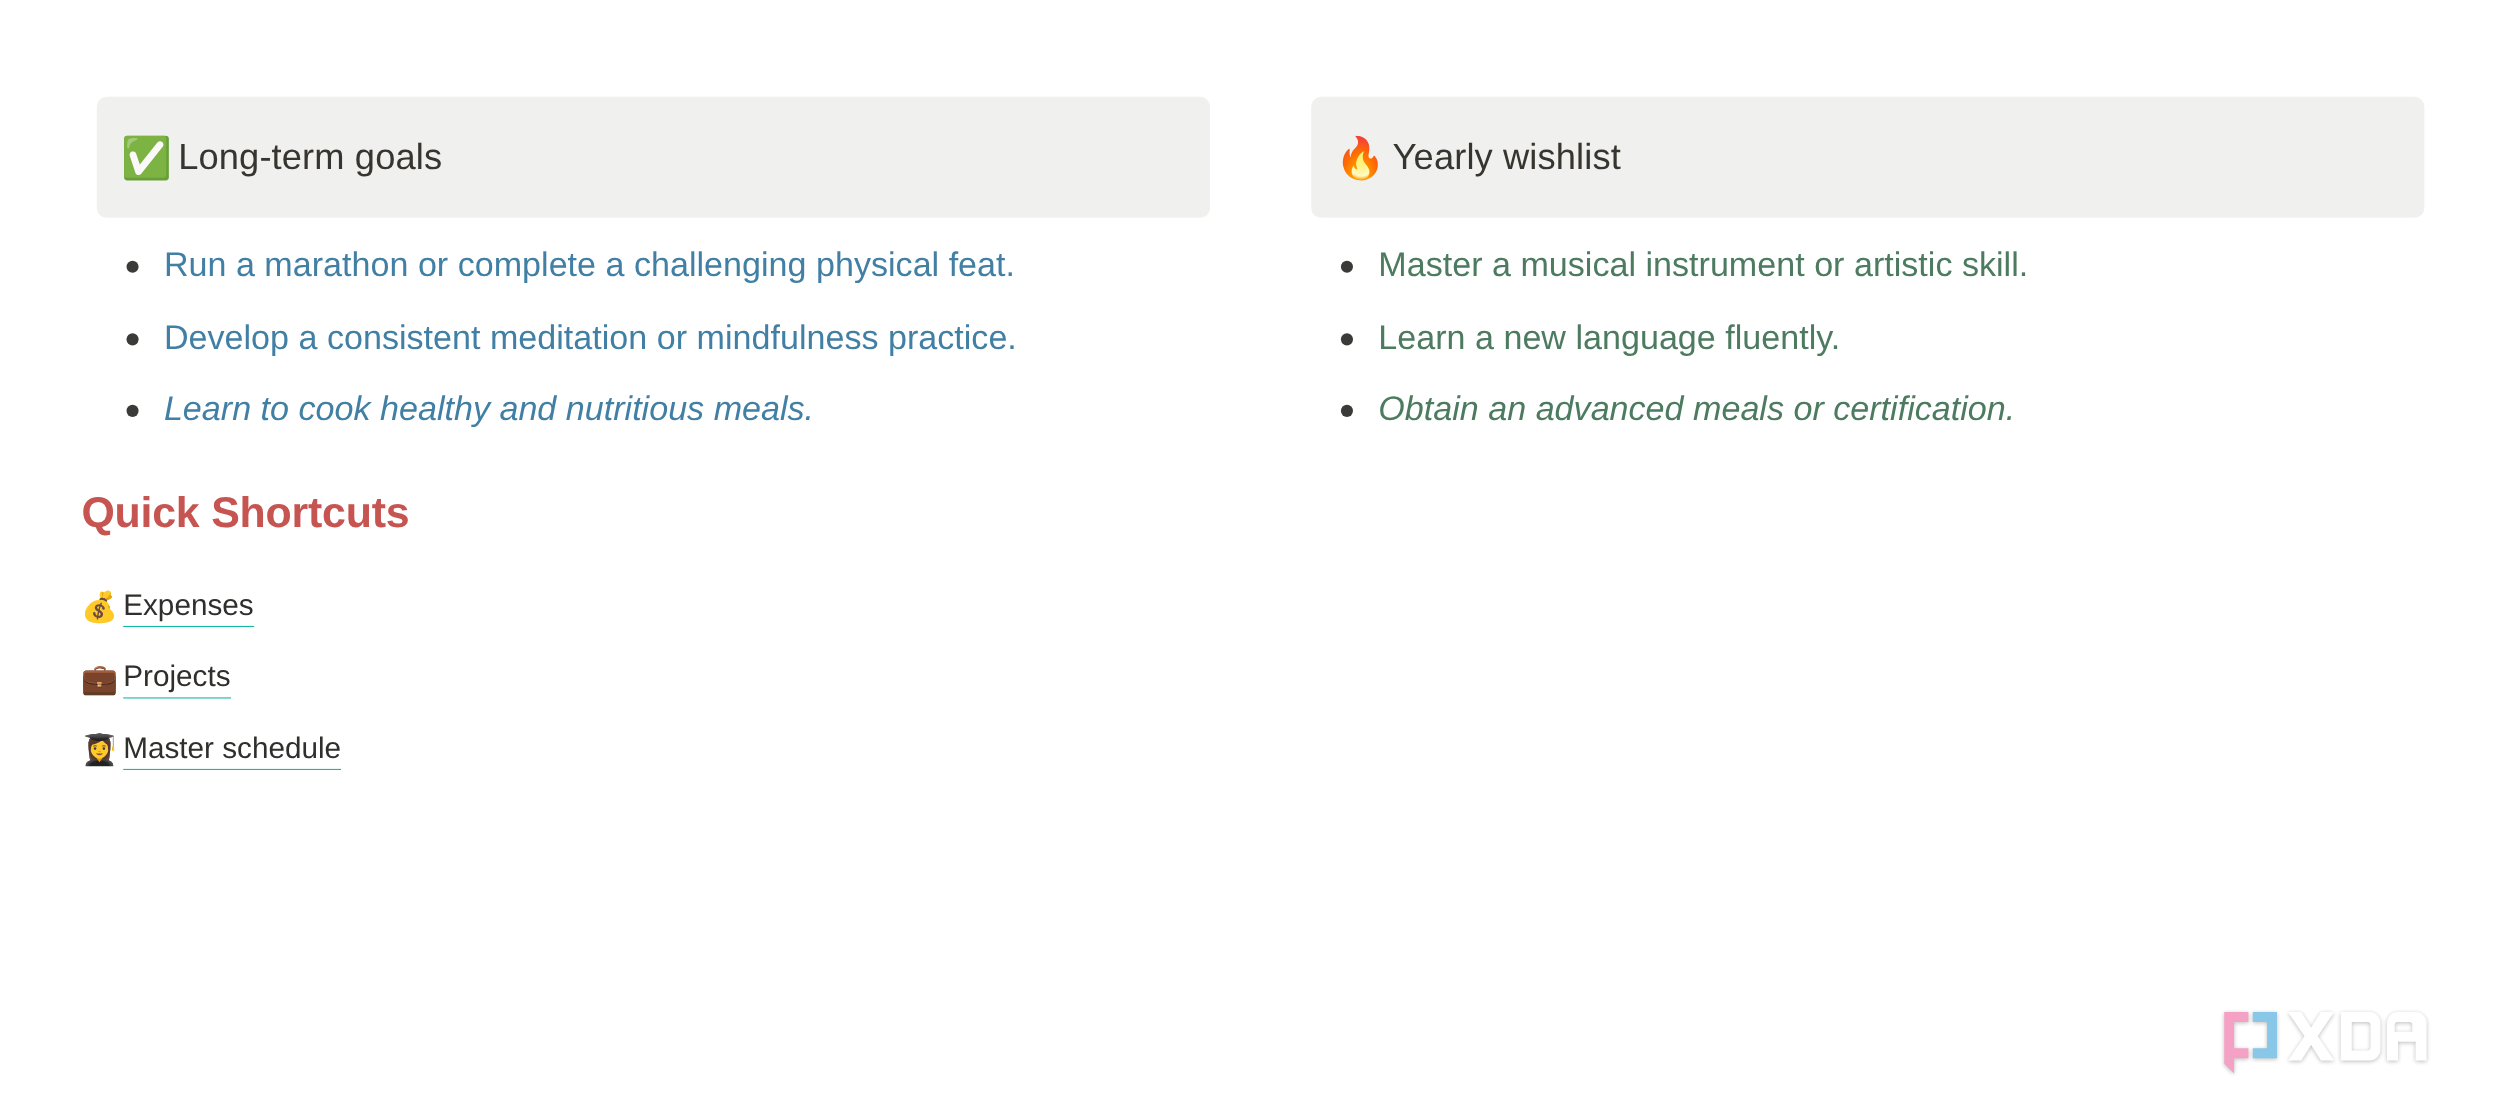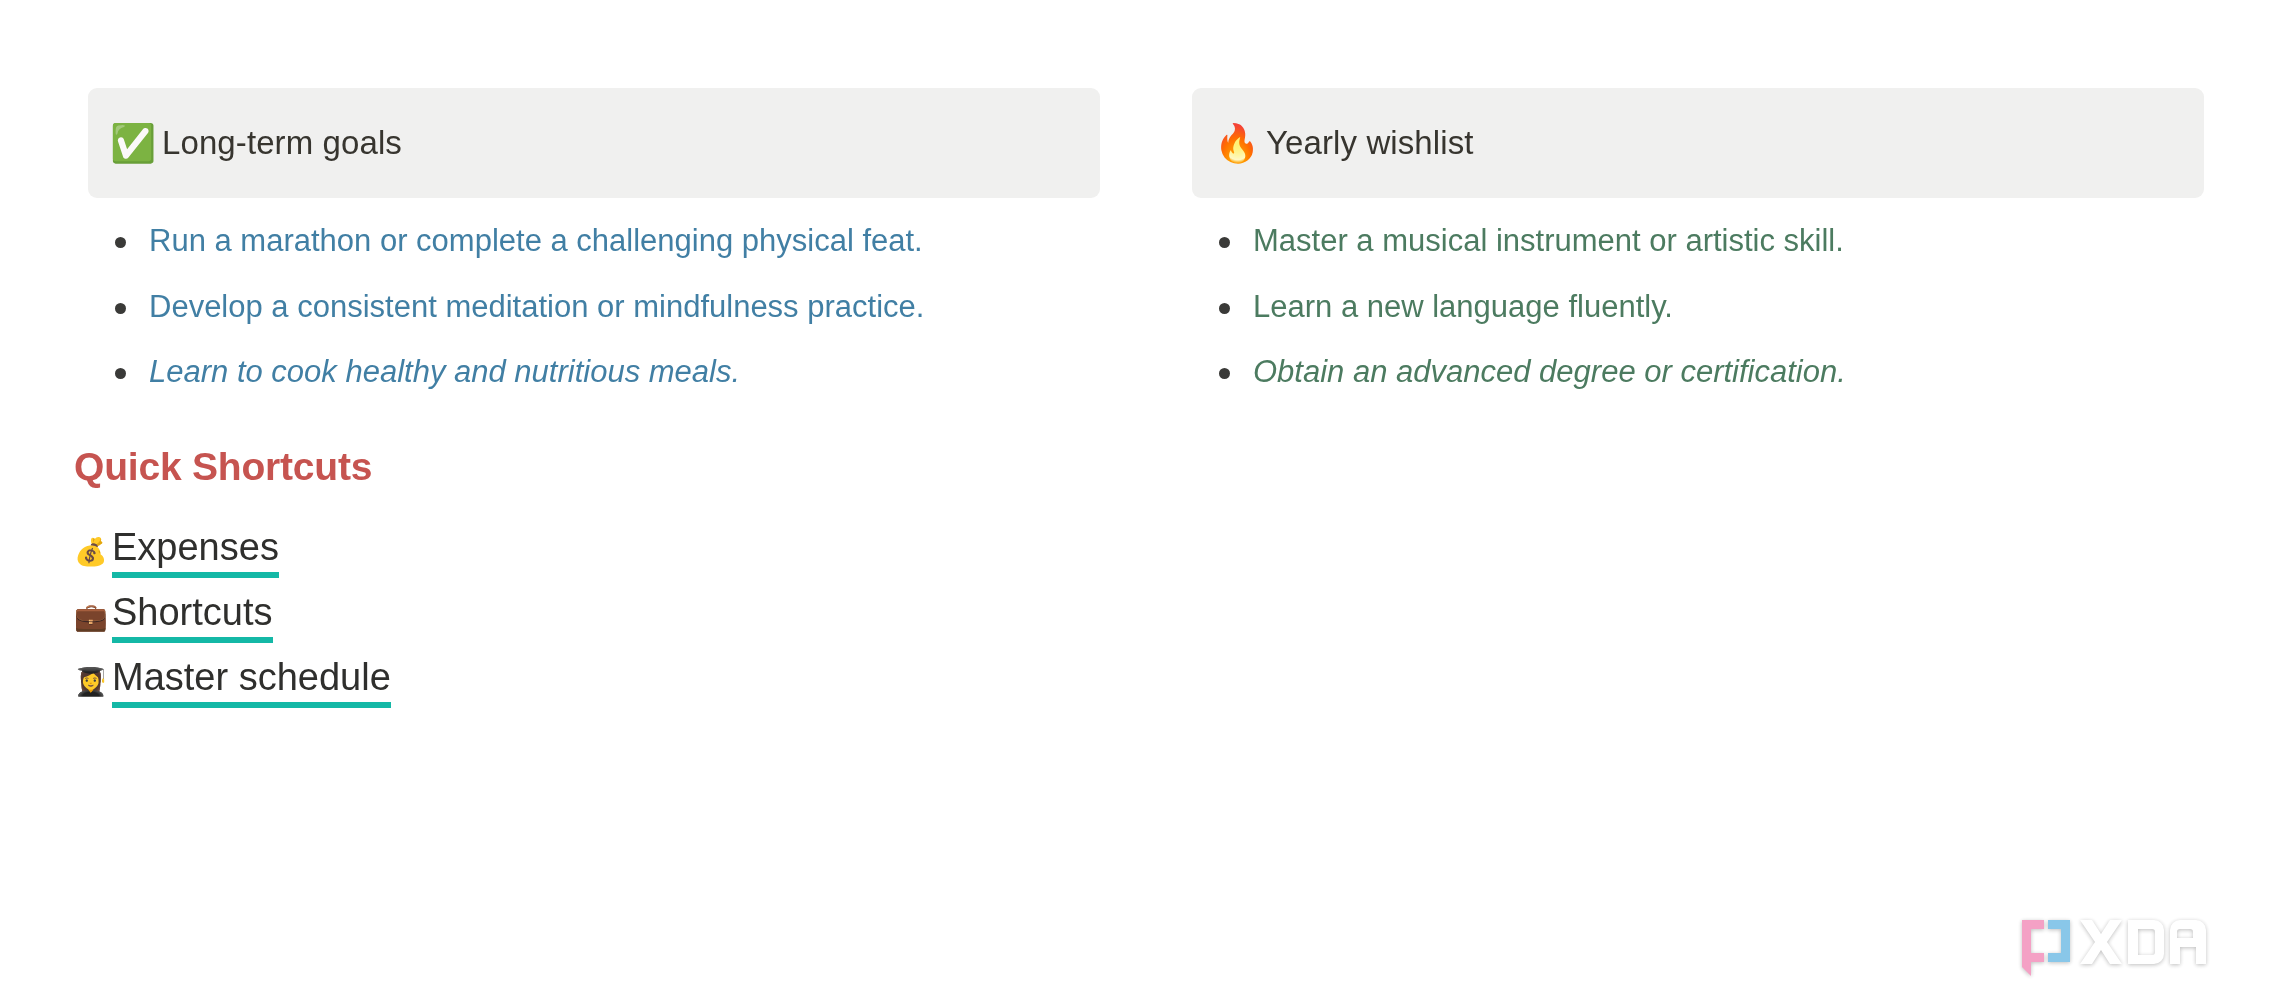--- a/index.html
+++ b/index.html
@@ -121,23 +121,23 @@
   }
   .shortcut-item:last-child { margin-bottom: 0; }
   .shortcut-emoji {
     font-size: 27px;
     line-height: 1;
     width: 38px;
     flex: 0 0 38px;
     display: block;
   }
   .shortcut-label {
-    font-size: 38px;
+    font-size: 27px;
     color: #2f2f2d;
-    border-bottom: 6px solid #14b8a6;
+    border-bottom: 1px solid #14b8a6;
     padding-bottom: 3px;
     line-height: 1.1;
     white-space: nowrap;
   }
 
   
   .watermark {
     position: absolute;
     right: 62px;
     bottom: 18px;
@@ -168,37 +168,37 @@
     </div>
 
     <div class="column">
       <div class="callout">
         <span class="callout-emoji">🔥</span>
         <span class="callout-title">Yearly wishlist</span>
       </div>
       <ul class="bullets list-green">
         <li>Master a musical instrument or artistic skill.</li>
         <li>Learn a new language fluently.</li>
-        <li>Obtain an advanced degree or certification.</li>
+        <li>Obtain an advanced meals or certification.</li>
       </ul>
     </div>
 
   </div>
 
   <div class="shortcuts-block">
     <h2 class="shortcuts-heading">Quick Shortcuts</h2>
 
     <ul class="shortcut-list">
       <li class="shortcut-item">
         <span class="shortcut-emoji">💰</span>
         <span class="shortcut-label">Expenses</span>
       </li>
       <li class="shortcut-item">
         <span class="shortcut-emoji">💼</span>
-        <span class="shortcut-label">Shortcuts</span>
+        <span class="shortcut-label">Projects</span>
       </li>
       <li class="shortcut-item">
         <span class="shortcut-emoji">👩‍🎓</span>
         <span class="shortcut-label">Master schedule</span>
       </li>
     </ul>
   </div>
 
   <div class="watermark">
     <svg viewBox="0 0 200 68" width="200" height="68" xmlns="http://www.w3.org/2000/svg">

